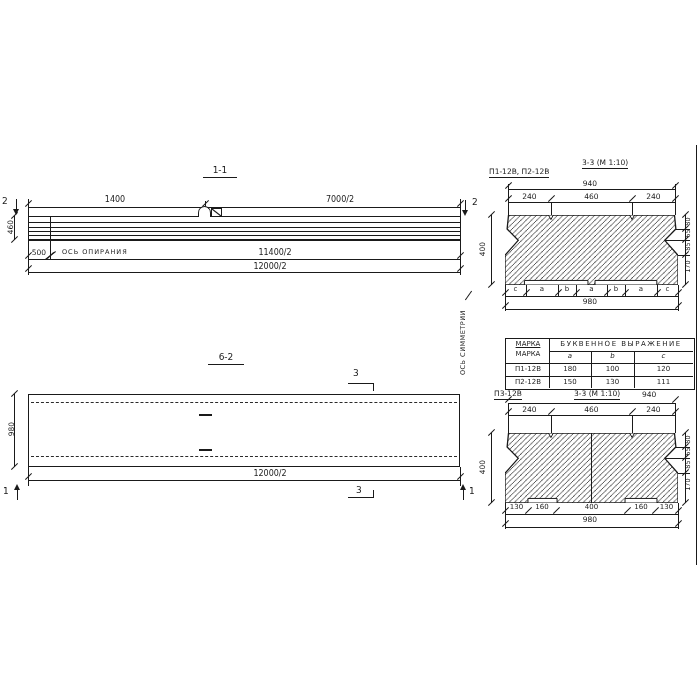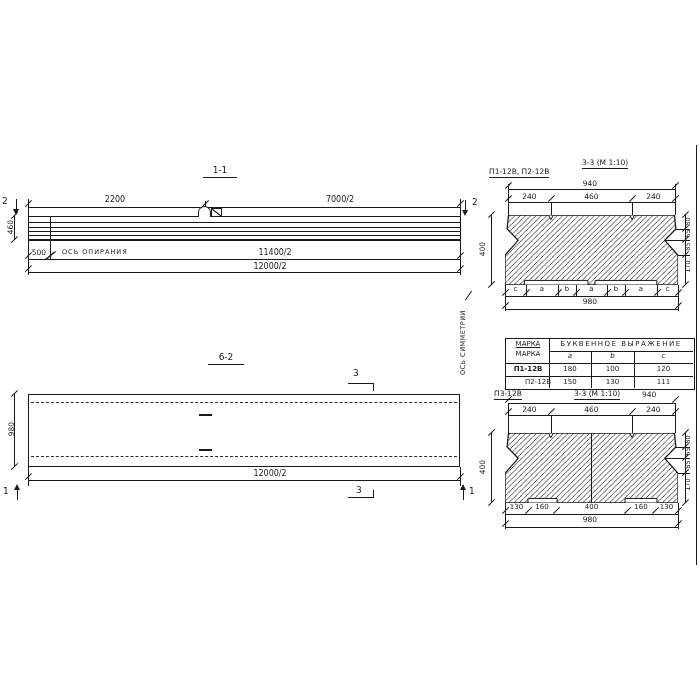--- a/index.html
+++ b/index.html
@@ -33,21 +33,21 @@
     <div class="lbl ctr ul" style="left:203px; top:166px; width:34px; font-size:9px;">1-1</div>
 
     <b class="dim" style="left:28px; top:207px; width:432px;">
       <i class="tk" style="left:-4px;"></i>
       <i class="tk" style="left:173px;"></i>
       <i class="tk" style="left:428px;"></i>
     </b>
     <b class="ln" style="left:28px; top:199px; width:1px; height:76px;"></b>
     <b class="ln" style="left:460px; top:199px; width:1px; height:76px;"></b>
     <b class="ln" style="left:205px; top:201px; width:1px; height:6px;"></b>
-    <div class="lbl ctr" style="left:50px; top:196px; width:130px;">2200</div>
+    <div class="lbl ctr" style="left:50px; top:196px; width:130px;">1400</div>
     <div class="lbl ctr" style="left:270px; top:196px; width:140px;">7000/2</div>
 
     <div class="lbl" style="left:2px; top:197px; font-size:9px;">2</div>
     <b class="ln" style="left:16px; top:199px; width:1px; height:11px;"></b>
     <b class="arrd" style="left:13px; top:209px;"></b>
     <div class="lbl" style="left:472px; top:198px; font-size:9px;">2</div>
     <b class="ln" style="left:465px; top:200px; width:1px; height:11px;"></b>
     <b class="arrd" style="left:462px; top:210px;"></b>
 
     <b class="ln" style="left:28px; top:216px; width:432px; height:1.4px;"></b>
@@ -227,27 +227,27 @@
     <b class="ln" style="left:43px; top:12px; width:144px; height:1px;"></b>
     <b class="ln" style="left:0; top:24px; width:187px; height:1px;"></b>
     <b class="ln" style="left:0; top:37px; width:187px; height:1px;"></b>
     <div class="lbl ctr" style="left:2px; top:2px; width:40px;text-decoration:underline;">МАРКА</div>
     <div class="lbl ctr" style="left:2px; top:12px; width:40px;">МАРКА</div>
     <div class="lbl ctr" style="left:43px; top:2px; width:144px; letter-spacing:1.5px;">БУКВЕННОЕ ВЫРАЖЕНИЕ</div>
     <div class="lbl ctr" style="left:43px; top:14px; width:42px; font-style:italic;">a</div>
     <div class="lbl ctr" style="left:85px; top:14px; width:43px; font-style:italic;">b</div>
     <div class="lbl ctr" style="left:128px; top:14px; width:59px; font-style:italic;">c</div>
     <div>
-      <div class="lbl ctr" style="left:2px; top:27px; width:40px;font-weight:bold;">П1-12В</div>
+      <div class="lbl ctr" style="left:2px; top:27px; width:40px;">П1-12В</div>
       <div class="lbl ctr" style="left:43px; top:27px; width:42px;">180</div>
       <div class="lbl ctr" style="left:85px; top:27px; width:43px;">100</div>
       <div class="lbl ctr" style="left:128px; top:27px; width:59px;">120</div>
     </div>
     <div>
-      <div class="lbl ctr" style="left:12px; top:40px; width:40px;">П2-12В</div>
+      <div class="lbl ctr" style="left:2px; top:40px; width:40px;">П2-12В</div>
       <div class="lbl ctr" style="left:43px; top:40px; width:42px;">150</div>
       <div class="lbl ctr" style="left:85px; top:40px; width:43px;">130</div>
       <div class="lbl ctr" style="left:128px; top:40px; width:59px;">111</div>
     </div>
   </div>
 
   <div>
     <div class="lbl ul" style="left:494px; top:390px; font-size:7.5px;">П3-12В</div>
     <div class="lbl ul" style="left:574px; top:390px; font-size:7.5px;">3-3 (М 1:10)</div>
     <div class="lbl" style="left:642px; top:391px; font-size:7.5px;">940</div>

